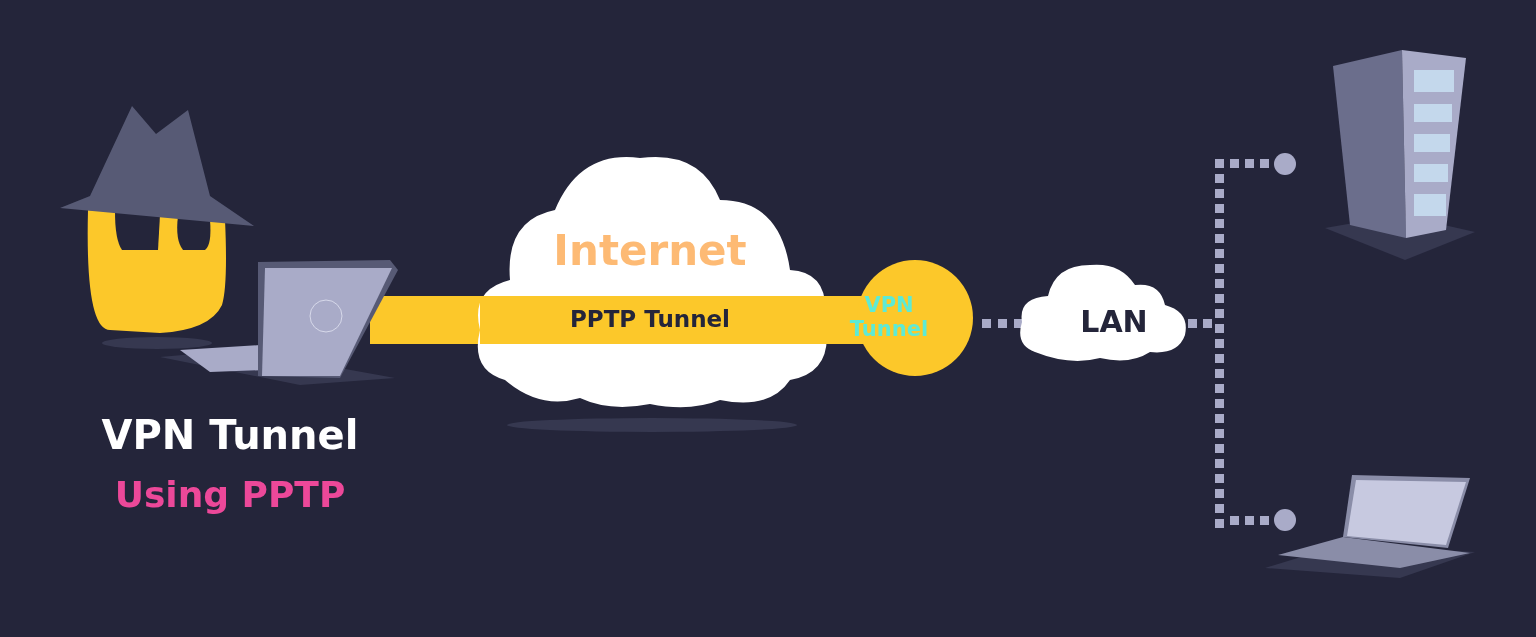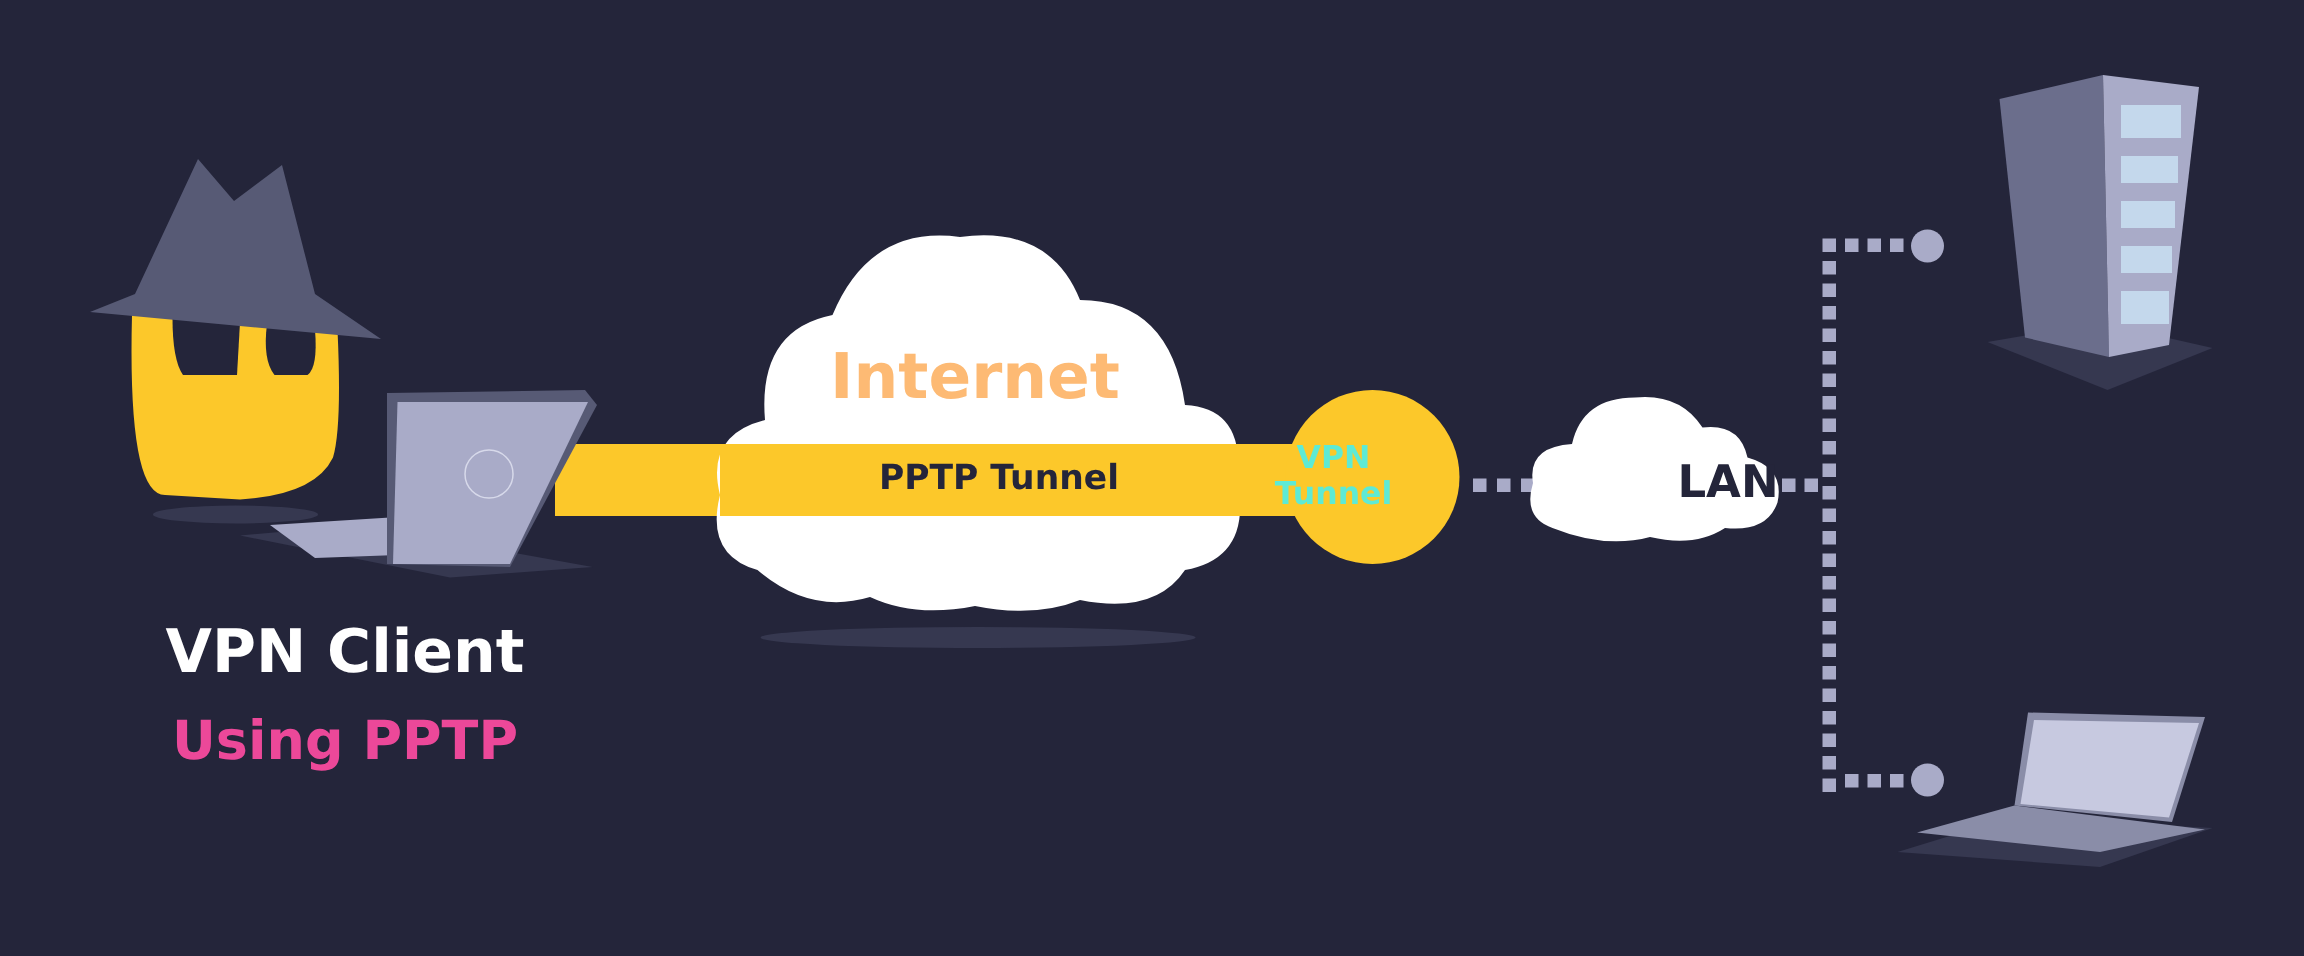--- a/index.html
+++ b/index.html
@@ -1,22 +1,22 @@
 <!DOCTYPE html>
 <html><head>
 <meta charset="utf-8">
 <style>
   html, body { margin:0; padding:0; }
   body { width:1536px; height:637px; background:#24253a; overflow:hidden; position:relative; font-family:"DejaVu Sans", sans-serif; }
   svg.scene { position:absolute; left:0; top:0; }
   .lbl { position:absolute; font-weight:bold; white-space:nowrap; text-align:center; }
   .internet { left:480px; top:226px; width:340px; font-size:42px; color:#fdba74; }
-  .tunnel { left:496px; top:306px; width:340px; font-size:23px; color:#24253a; }
+  .tunnel { left:480px; top:306px; width:340px; font-size:23px; color:#24253a; }
   .gw { left:832px; top:293px; width:114px; font-size:21px; line-height:24px; color:#5eead4; }
-  .lan { left:1084px; top:304px; width:136px; font-size:30px; color:#24253a; }
+  .lan { left:1046px; top:304px; width:136px; font-size:30px; color:#24253a; }
   .client { left:60px; top:412px; width:340px; font-size:40px; color:#ffffff; }
   .proto { left:60px; top:474px; width:340px; font-size:36px; color:#ec4899; }
 </style>
 </head>
 <body>
 
 <svg class="scene" width="1536" height="637" viewBox="0 0 1536 637">
 
   <ellipse cx="652" cy="425" rx="145" ry="7" fill="#363850"></ellipse>
   <ellipse cx="157" cy="343" rx="55" ry="6" fill="#363850"></ellipse>
@@ -111,14 +111,14 @@
   </g>
 </svg>
 
 <div class="lbl internet">Internet</div>
 <div class="lbl tunnel">PPTP Tunnel</div>
 <div class="lbl gw">
   <div>VPN</div>
   <div>Tunnel</div>
 </div>
 <div class="lbl lan">LAN</div>
-<div class="lbl client">VPN Client</div>
+<div class="lbl client">VPN Tunnel</div>
 <div class="lbl proto">Using PPTP</div>
 
 </body></html>

